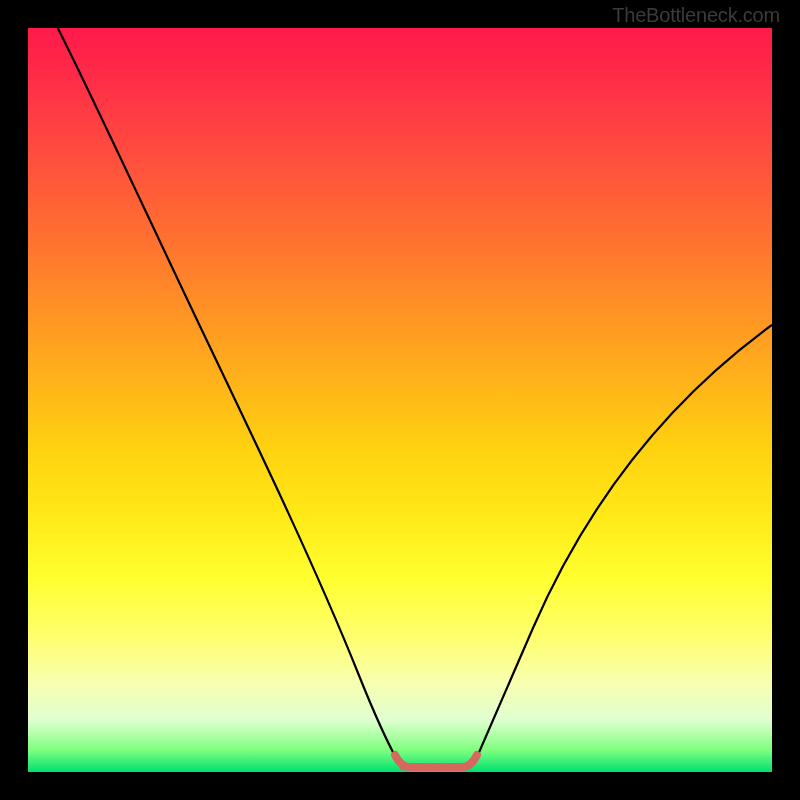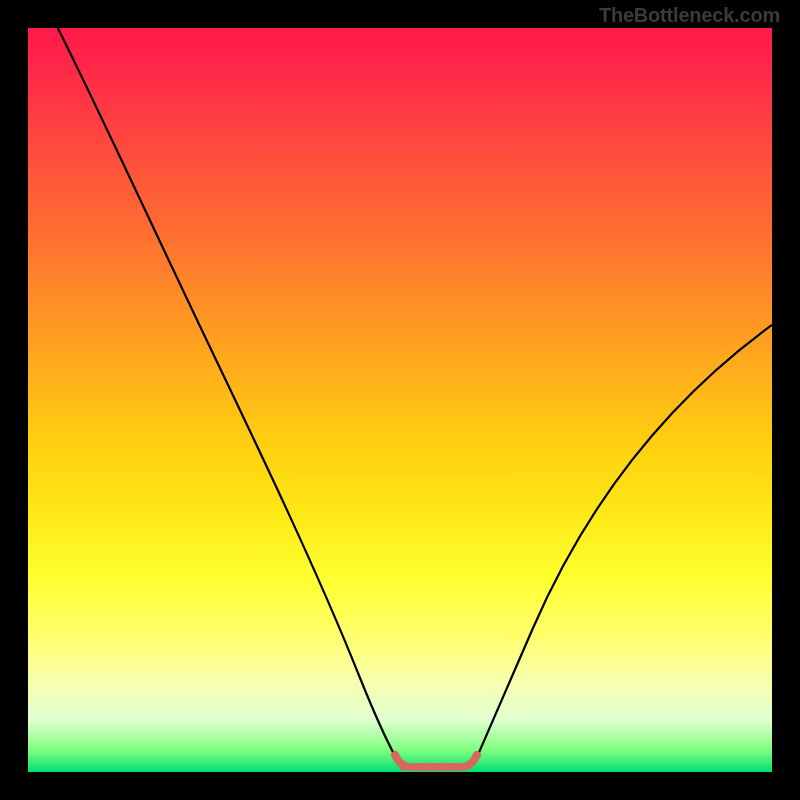--- a/index.html
+++ b/index.html
@@ -15,21 +15,21 @@
     #ffd010 56%,
     #ffe816 65%,
     #ffff30 74%,
     #ffff70 82%,
     #f8ffb0 88%,
     #e0ffd0 93%,
     #80ff80 97%,
     #00e070 100%
   ); }
   svg.curves { position: absolute; inset: 0; width: 744px; height: 744px; }
-  .watermark { position: absolute; top: 4px; right: 20px; font-size: 20px; font-weight: 700; color: #3b3b3b; letter-spacing: -0.2px; }
+  .watermark { position: absolute; top: 4px; right: 20px; font-size: 20px; font-weight: 400; color: #3b3b3b; letter-spacing: -0.2px; }
 </style>
 </head>
 <body>
 
 <div class="frame">
   <div class="plot-area">
     <div class="gradient-bg"></div>
     <svg class="curves" viewBox="0 0 744 744">
       <path d="M 29.76 0 C 70 80, 125 200, 180 315 C 235 430, 290 545, 330 645 C 350 695, 365 725, 372 737" fill="none" stroke="#000" stroke-width="2.2"></path>
       <path d="M 446 736 C 455 715, 475 670, 505 600 C 555 485, 630 380, 744 297" fill="none" stroke="#000" stroke-width="2.2"></path>

